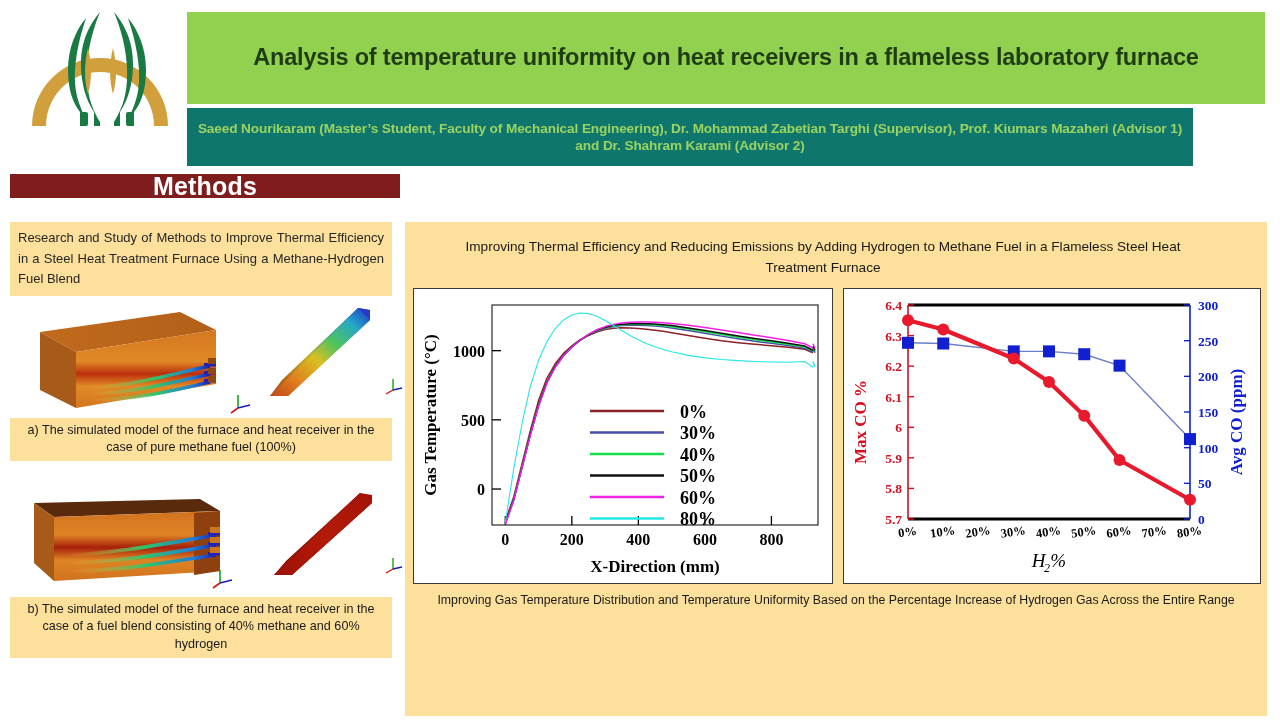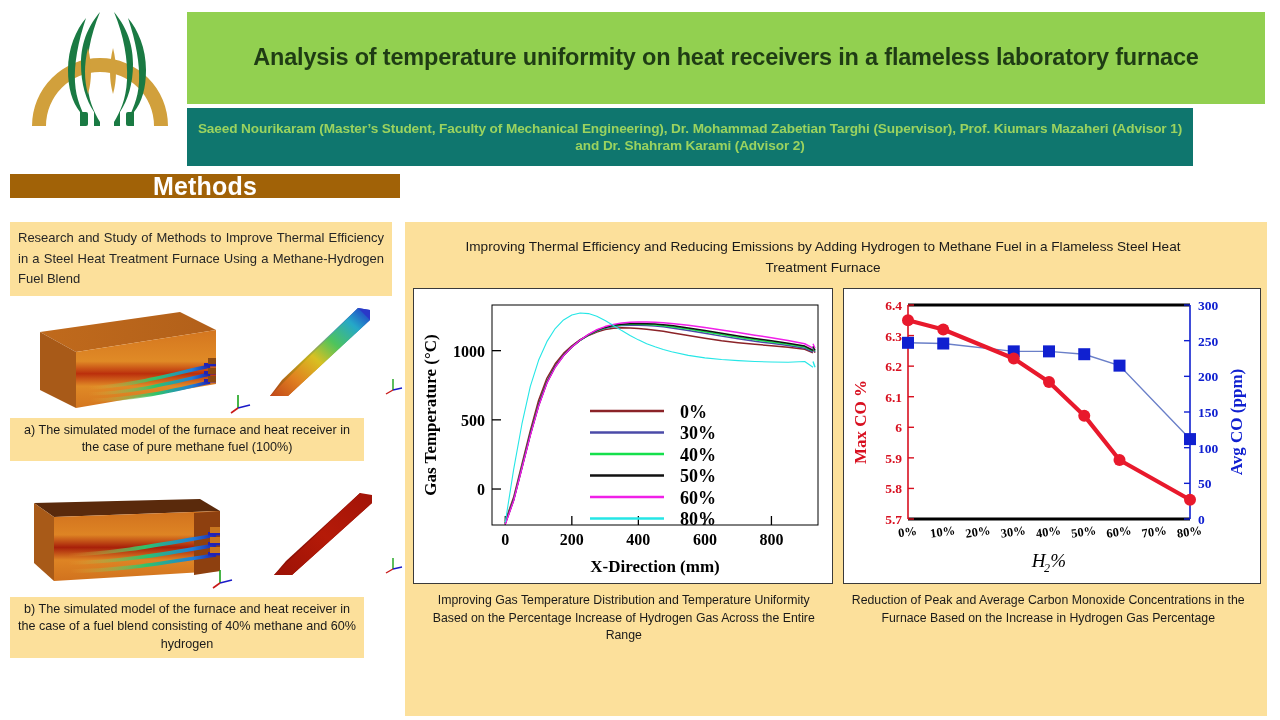--- a/index.html
+++ b/index.html
@@ -35,38 +35,38 @@
     background: #0f766e; display: flex; align-items: center; justify-content: center;
     padding: 2px 10px;
   }
   .author-bar p {
     font-size: 13.6px; font-weight: bold; color: #9bd35f; text-align: center;
     line-height: 1.28; letter-spacing: -0.1px;
   }
 
   
   .band {
-    position: absolute; top: 174px; height: 24px; background: #a16207;
+    position: absolute; top: 174px; height: 24px; background: #7f1d1d;
     display: flex; align-items: center; justify-content: center;
   }
   .band span { color: #ffffff; font-size: 25px; font-weight: bold; letter-spacing: .2px; }
   #band-methods  { left: 10px;  width: 390px; }
   #band-outcomes { left: 405px; width: 862px; }
 
   
   .methods-col { position: absolute; left: 10px; top: 222px; width: 390px; height: 494px; }
   .methods-intro {
     background: #fce09b; color: #262626; font-size: 13px; line-height: 1.58;
     text-align: justify; padding: 6px 8px 6px 8px; width: 382px;
   }
   .sim-block { position: relative; width: 390px; }
   .sim-figs { position: relative; height: 122px; background: #fff; }
   .sim-caption {
     background: #fce09b; color: #1a1a1a; font-size: 12.6px; line-height: 1.4;
-    text-align: center; padding: 4px 6px; width: 354px;
+    text-align: center; padding: 4px 6px; width: 382px;
   }
 
   
   .furnace-svg { position: absolute; left: 22px; top: 4px; }
   .bar-svg     { position: absolute; left: 248px; top: 6px; }
   .axis-triad  { position: absolute; font-size: 9px; }
 
   
   .outcomes-col {
     position: absolute; left: 405px; top: 222px; width: 862px; height: 494px;
@@ -389,17 +389,16 @@
             <circle cx="205" cy="93.04000000000019" r="6" fill="#e8192c"></circle>
             <circle cx="240.25" cy="126.66857142857143" r="6" fill="#e8192c"></circle>
             <circle cx="275.5" cy="170.997142857143" r="6" fill="#e8192c"></circle>
             <circle cx="346" cy="210.7400000000001" r="6" fill="#e8192c"></circle>
           </svg>
       </div>
     </div>
 
     <div class="captions-row">
       <div class="chart-caption">Improving Gas Temperature Distribution and Temperature Uniformity Based on the Percentage Increase of Hydrogen Gas Across the Entire Range</div>
-      <div class="chart-caption">Reduction of Peak and Average Carbon Monoxide Concentrations in the Furnace Based on the Increase in Hydrogen Gas Percentage</div>
     </div>
   </div>
 
 </div>
 
 </body></html>

